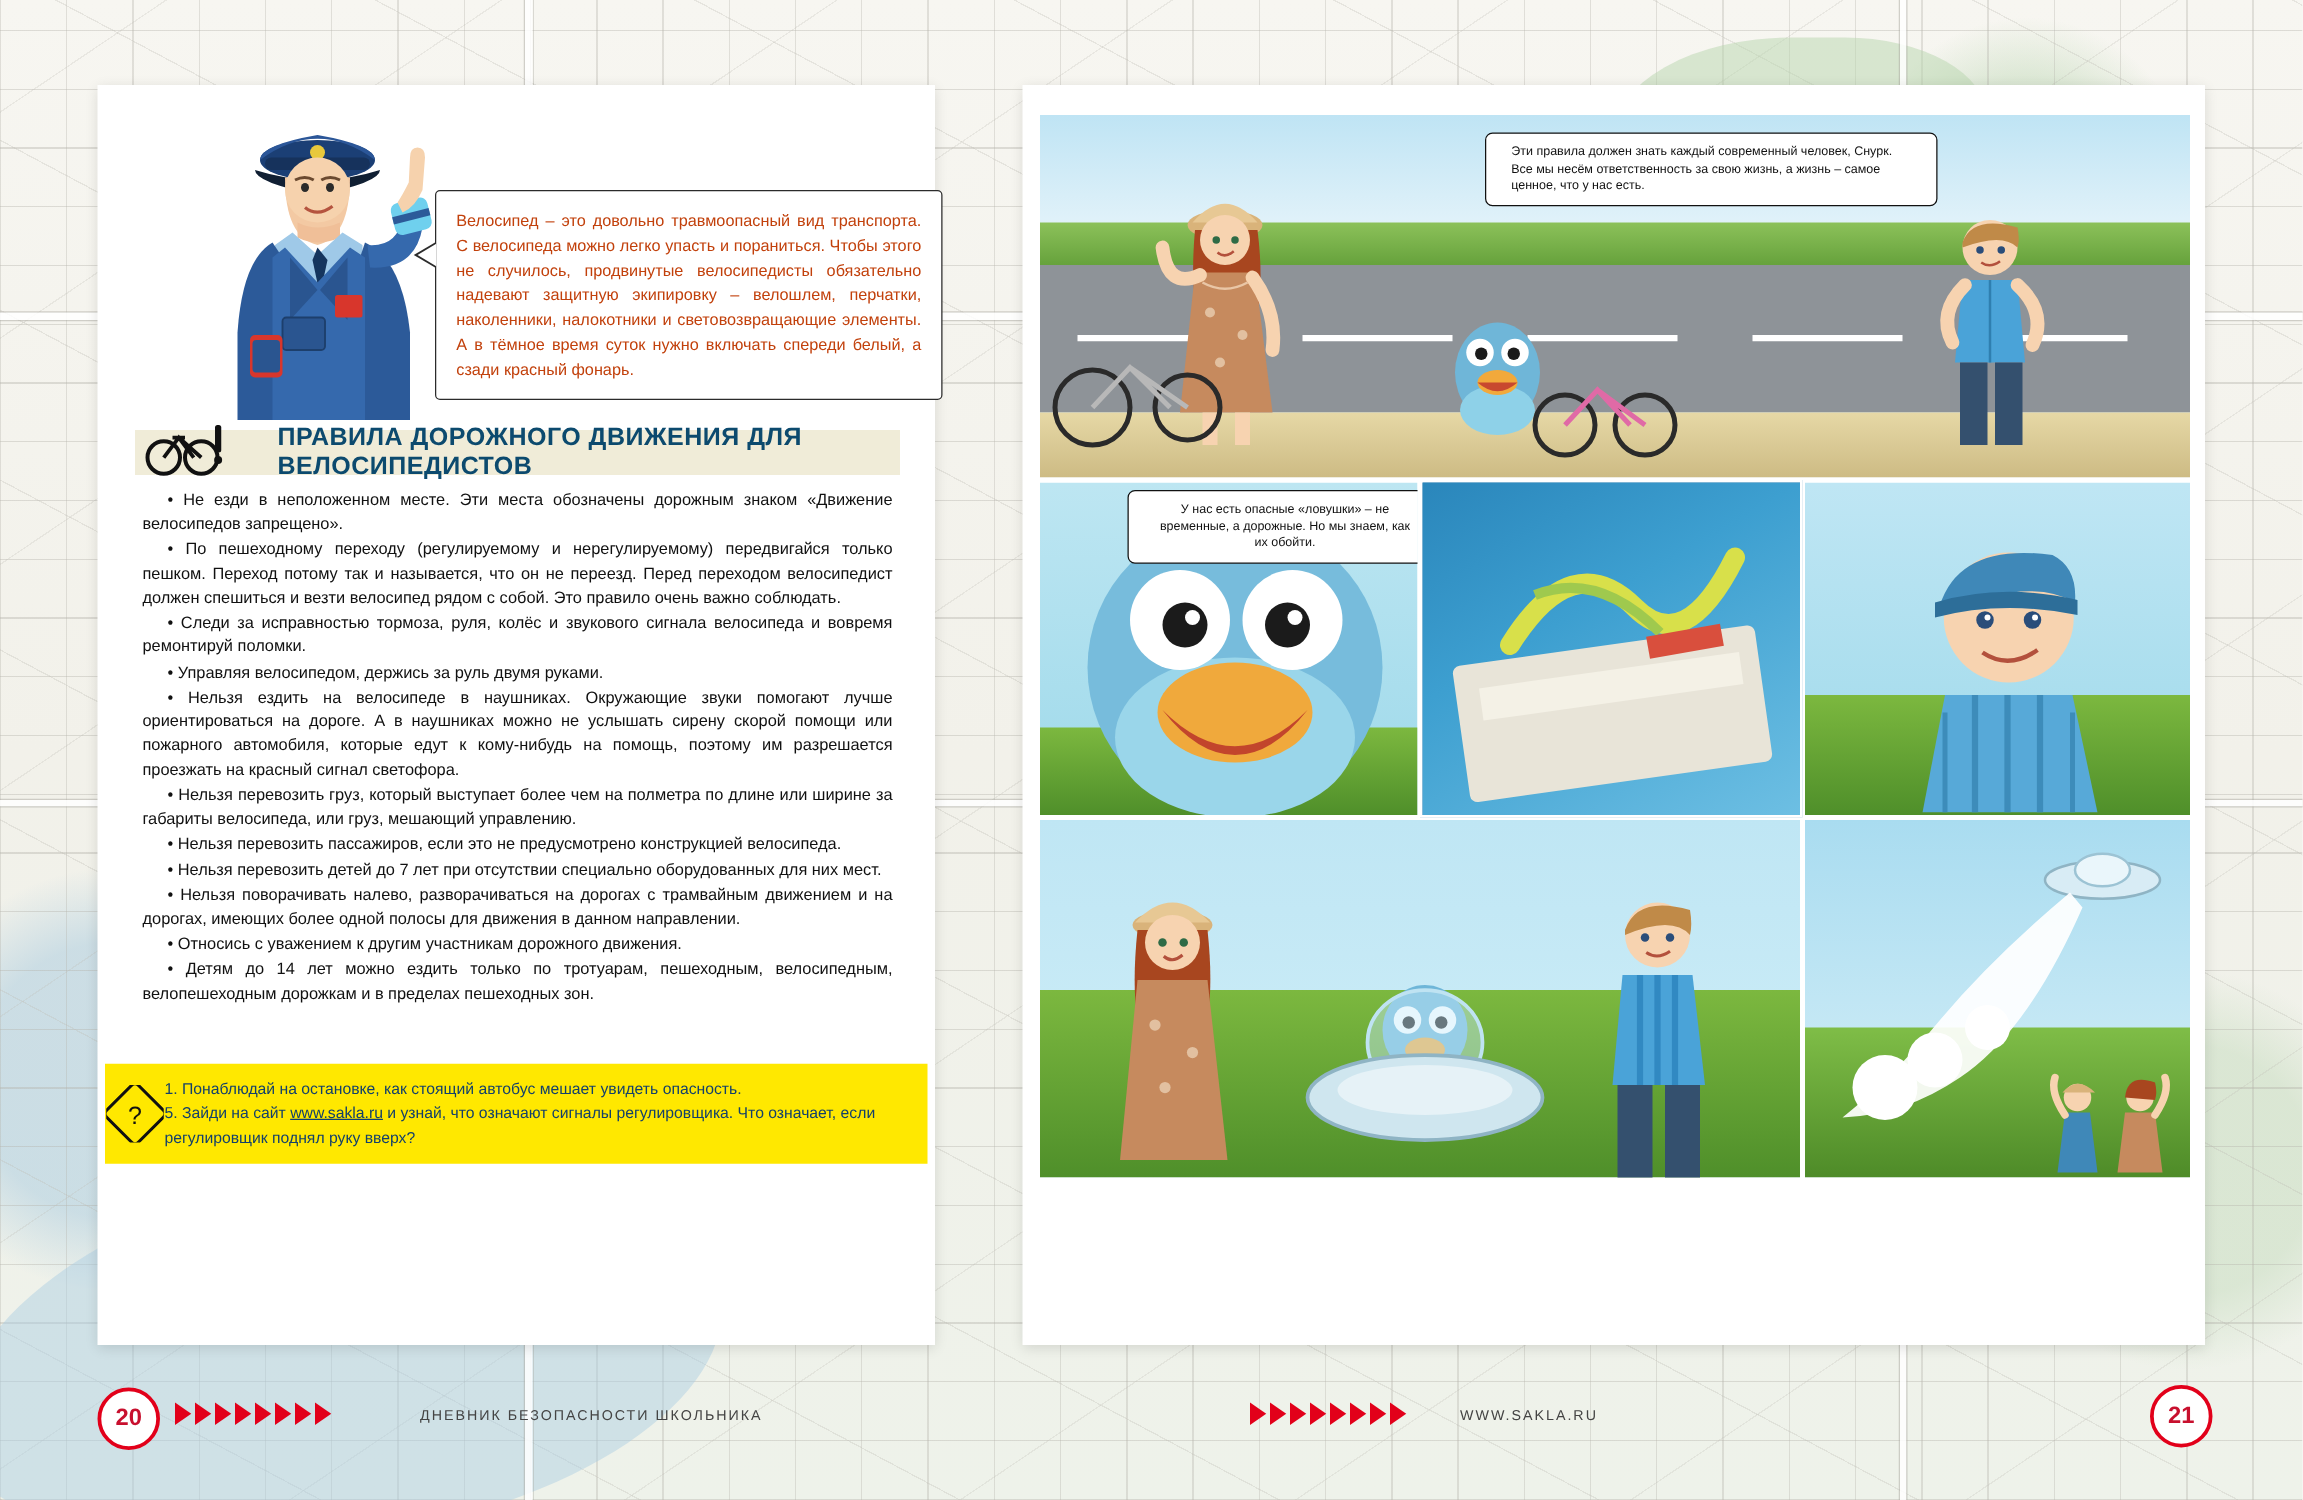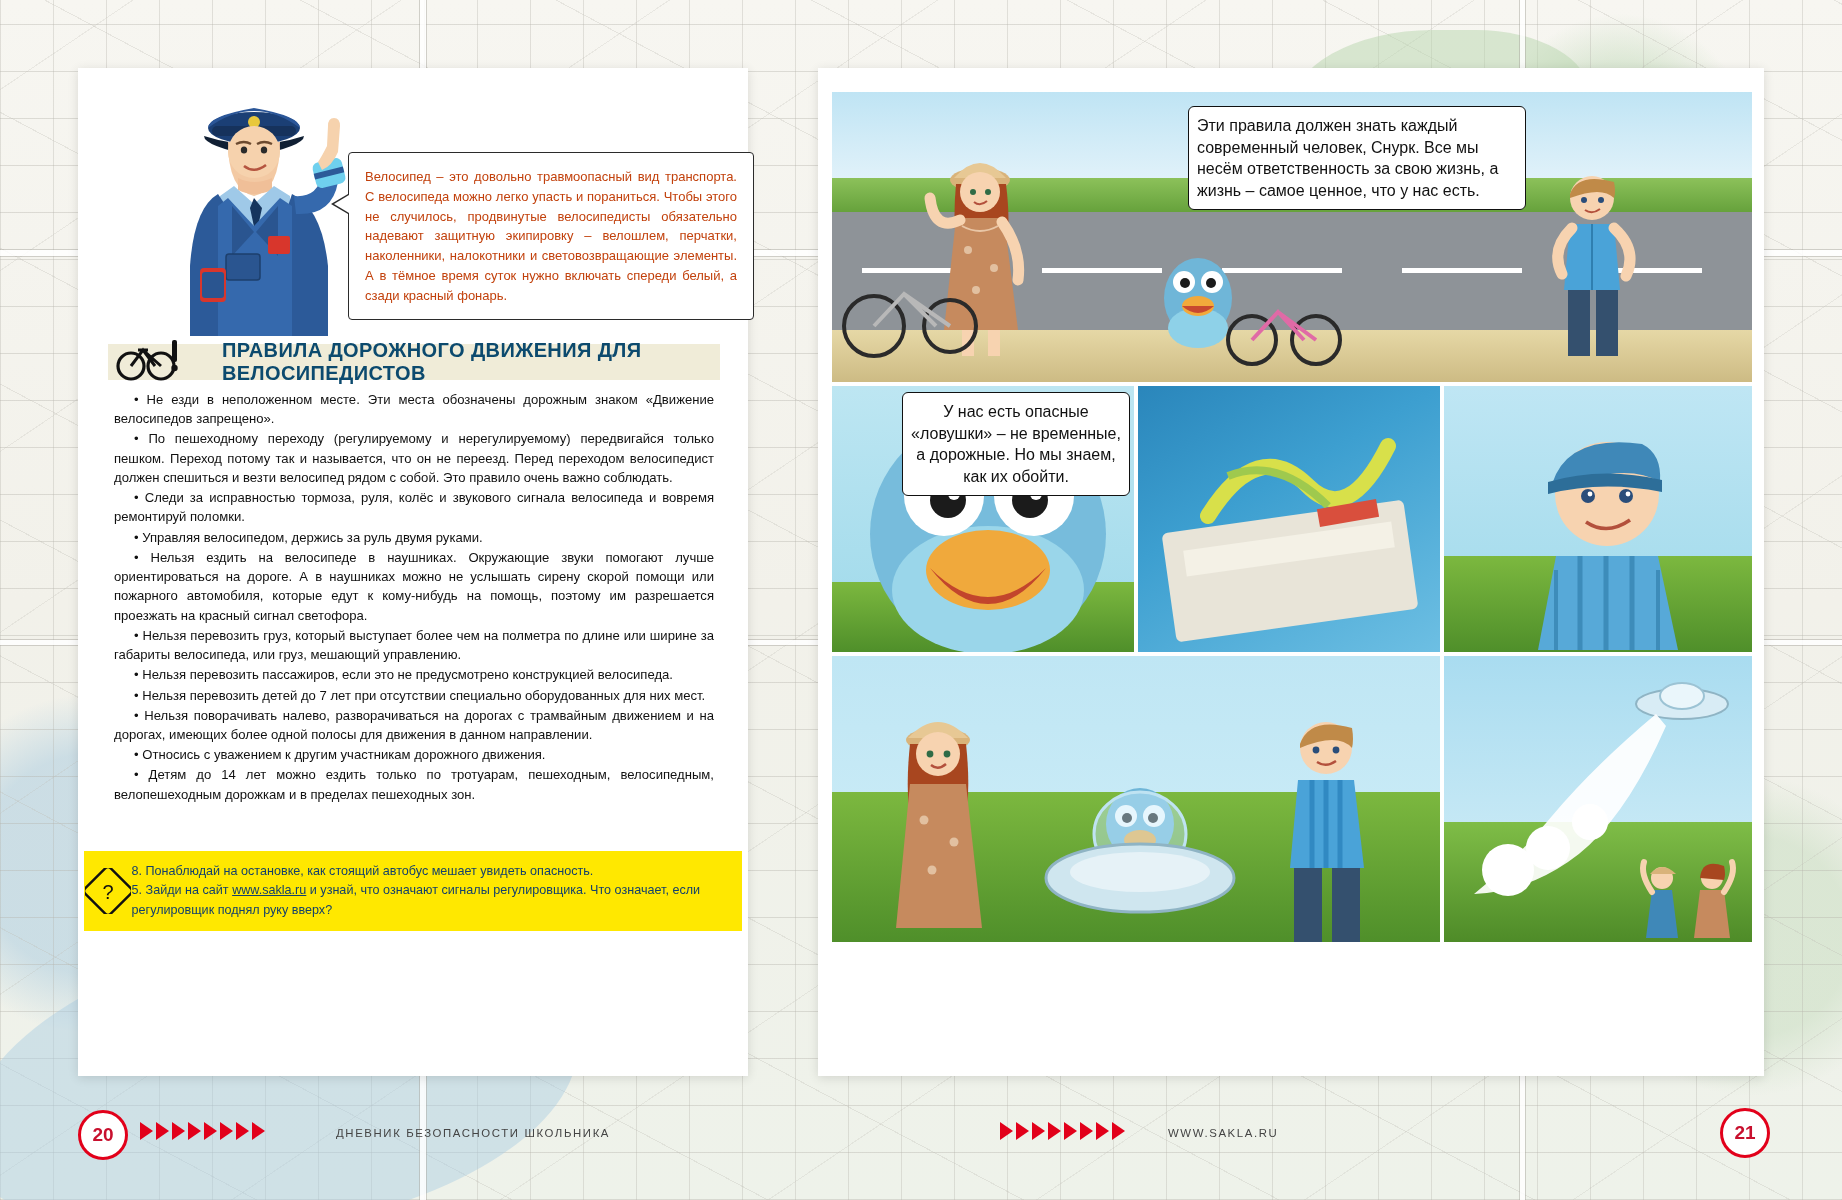--- a/index.html
+++ b/index.html
@@ -204,22 +204,22 @@
   .sky { background: linear-gradient(180deg,#bfe4f4 0%,#dff1fa 60%,#eaf7fc 100%); }
   .grass { position:absolute; left:0; right:0; bottom:0; background:linear-gradient(180deg,#7cb83f,#4f8f2a); }
   .road-strip { position:absolute; left:0; right:0; background:#8e9398; }
   .road-line { position:absolute; height:5px; background:#fff; }
 
   .cbubble {
     position: absolute;
     background: #fff;
     border: 1.5px solid #111;
     border-radius: 6px;
-    padding: 8px 8px;
-    font-size: 16px;
+    padding: 8px 20px;
+    font-size: 10px;
     line-height: 1.35;
     color: #111;
   }
 
   
   .fig { position: absolute; }
 
   
   .page-num {
     position: absolute;
@@ -343,21 +343,21 @@
   </div>
 
   <div class="task-box">
     <span class="warn">
       <svg width="46" height="46" viewBox="0 0 46 46">
         <rect x="5" y="5" width="36" height="36" rx="4" transform="rotate(45 23 23)" fill="#ffe800" stroke="#111" stroke-width="2.4"></rect>
         <text x="23" y="31" font-size="20" font-family="Liberation Sans, sans-serif" text-anchor="middle" fill="#111">?</text>
       </svg>
     </span>
     <span class="tasks">
-      <span>8. Понаблюдай на остановке, как стоящий автобус мешает увидеть опасность.</span><br>
+      <span>1. Понаблюдай на остановке, как стоящий автобус мешает увидеть опасность.</span><br>
       <span>5. Зайди на сайт </span><a href="#" style="text-decoration:underline">www.sakla.ru</a><span> и узнай, что означают сигналы регулировщика. Что означает, если регулировщик поднял руку вверх?</span>
     </span>
   </div>
 </div>
 
 <div class="sheet" id="page-right">
   <div class="comic">
 
     <div class="panel sky" style="left:0;top:0;width:920px;height:290px;">
       <div style="position:absolute;left:0;top:0;right:0;height:96px;background:linear-gradient(180deg,#bfe4f4,#e4f3fa);"></div>

